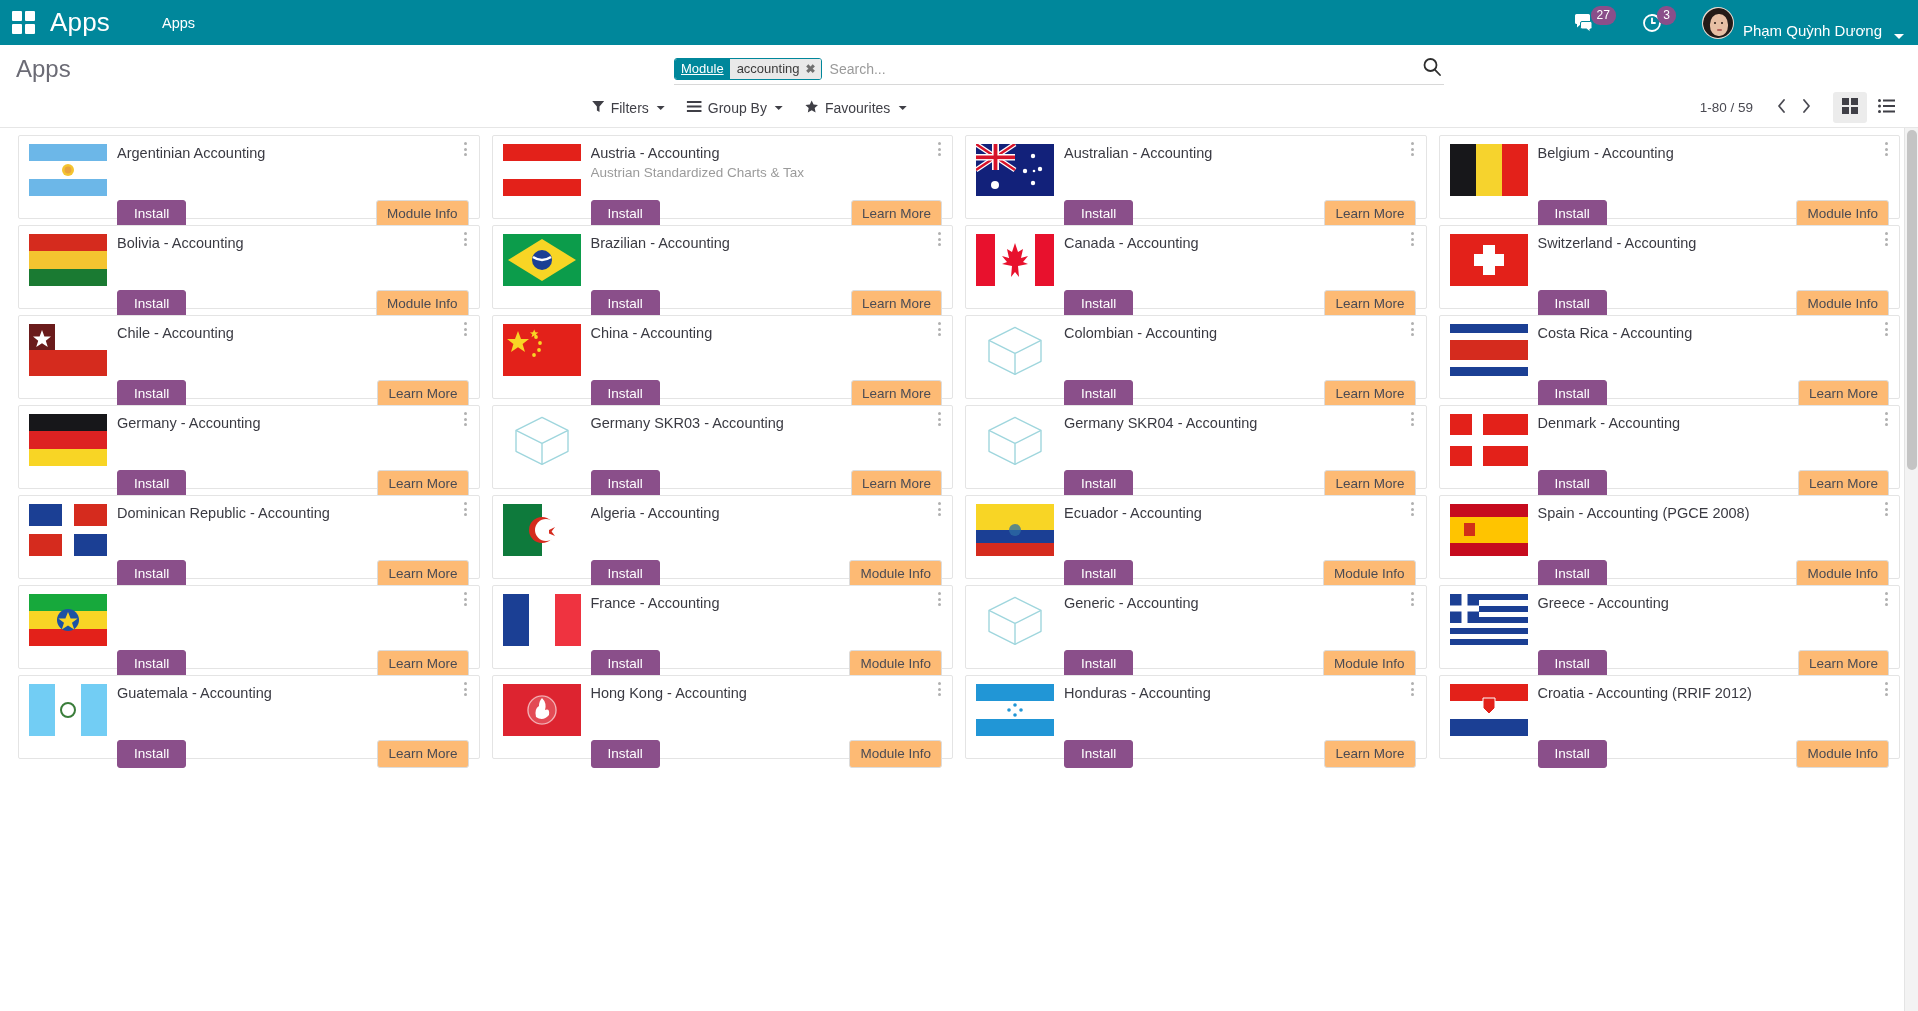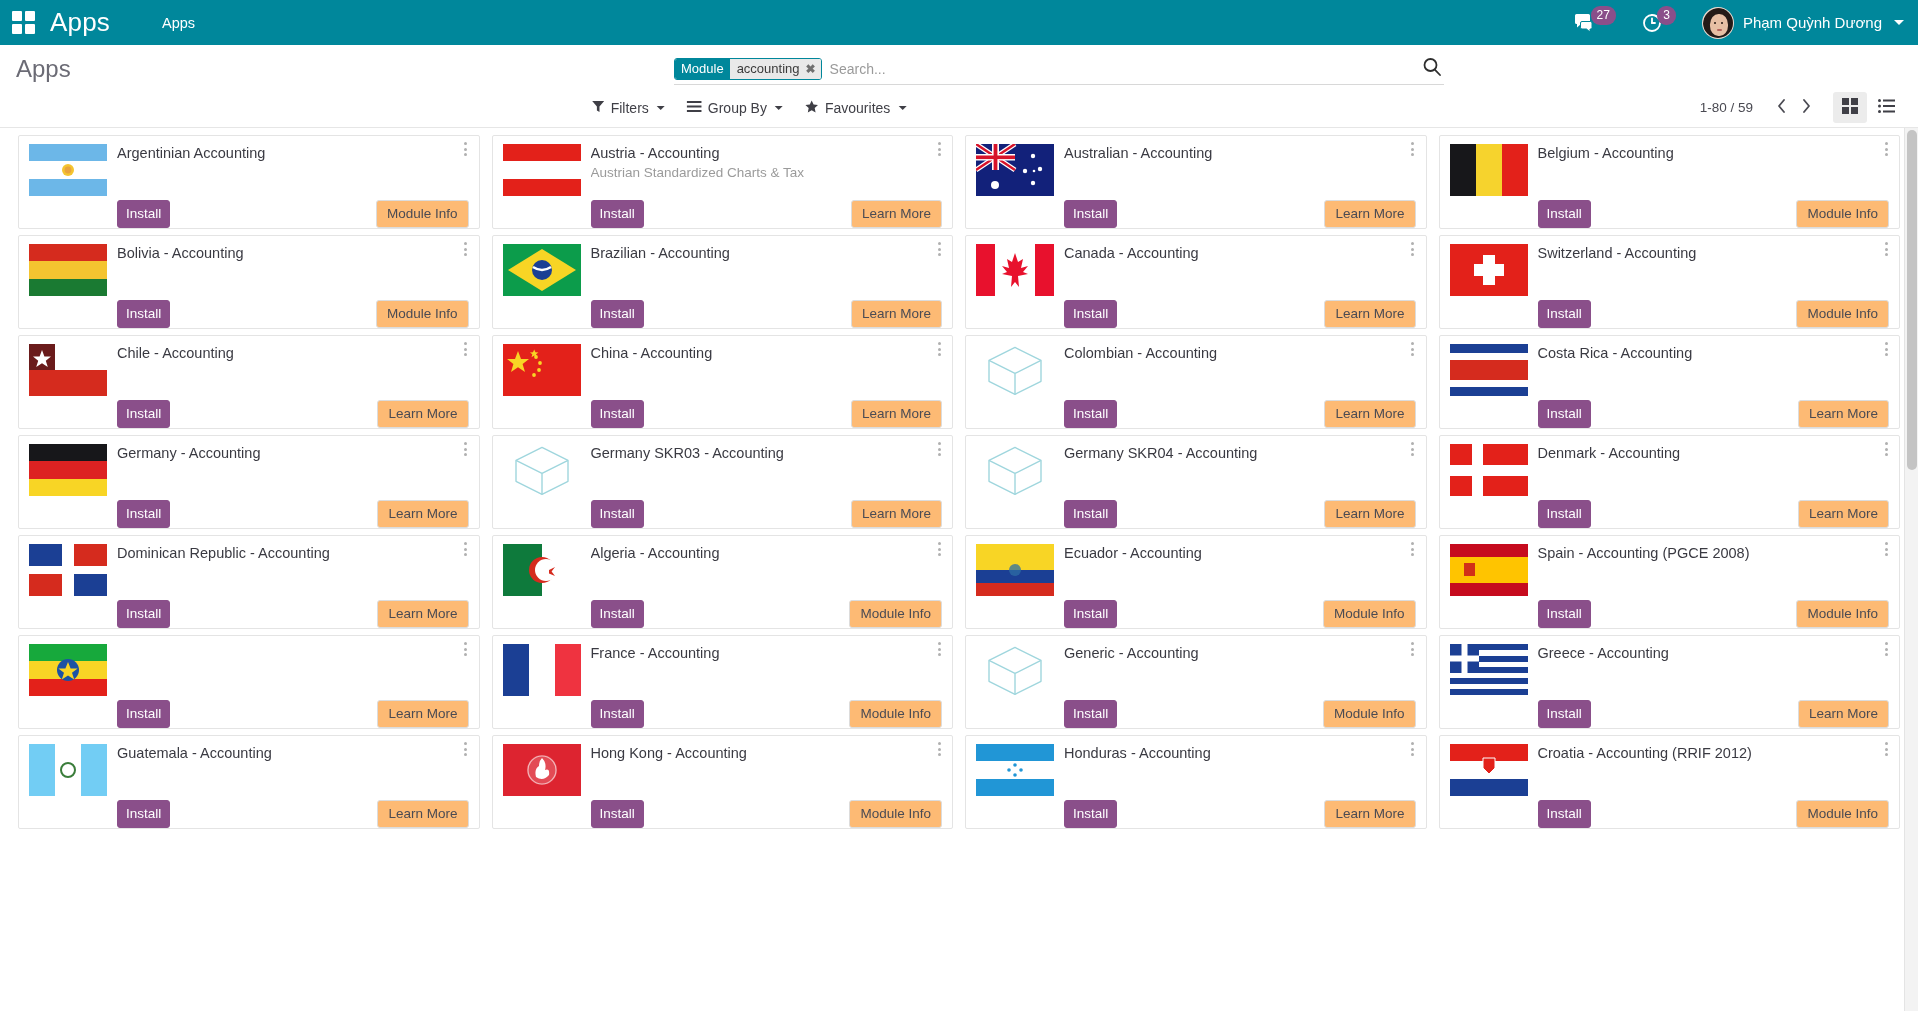--- a/index.html
+++ b/index.html
@@ -69,21 +69,21 @@
     border-radius: 9px;
     margin-left: -5px;
     position: relative;
     top: -7px;
     min-width: 19px;
     text-align: right;
     font-weight: 400;
   }
   .user-menu {
     display: flex;
-    align-items: center;
+    align-items: flex-end;
     cursor: pointer;
     gap: 9px;
   }
   .avatar {
     width: 32px; height: 32px;
     border-radius: 50%;
     overflow: hidden;
     background: #d9c6b8;
     position: relative;
     border: 1px solid rgba(255,255,255,.35);
@@ -161,20 +161,21 @@
     flex: none;
   }
   .facet-label {
     background: #00879b;
     color: #ffffff;
     font-size: 13px;
     padding: 9px 6px;
     display: flex;
     align-items: center;
     font-weight: 400;
+    text-decoration: underline;
   }
   .facet-value {
     background: #e9e9e9;
     color: #3b3b3b;
     font-size: 13px;
     padding: 2px 5px 2px 7px;
     display: flex;
     align-items: center;
     gap: 6px;
   }
@@ -293,21 +294,21 @@
     align-content: flex-start;
   }
   .kcard {
     width: 25%;
     padding: 3px 6px;
   }
   .kcard-inner {
     border: 1px solid #e4e4e4;
     background: #ffffff;
     border-radius: 2px;
-    height: 94px;
+    height: 84px;
     padding: 8px 10px 8px 10px;
     position: relative;
     display: flex;
     flex-direction: column;
     cursor: pointer;
   }
   .kcard-top {
     display: flex;
     gap: 10px;
     flex: 1;
@@ -359,21 +360,21 @@
     margin-top: auto;
     padding-left: 88px;
     margin-bottom: 1px;
   }
   .btn-install {
     background: #8a4f8a;
     color: #ffffff;
     border: 1px solid #8a4f8a;
     border-radius: 3px;
     font-size: 13.5px;
-    padding: 4px 8px;
+    padding: 4px 16px;
     cursor: pointer;
     font-family: "Liberation Sans", sans-serif;
     line-height: 1.3;
   }
   .btn-secondary {
     background: #fdba74;
     color: #4b4b53;
     border: 1px solid #dcdcdc;
     border-radius: 3px;
     font-size: 13.5px;

